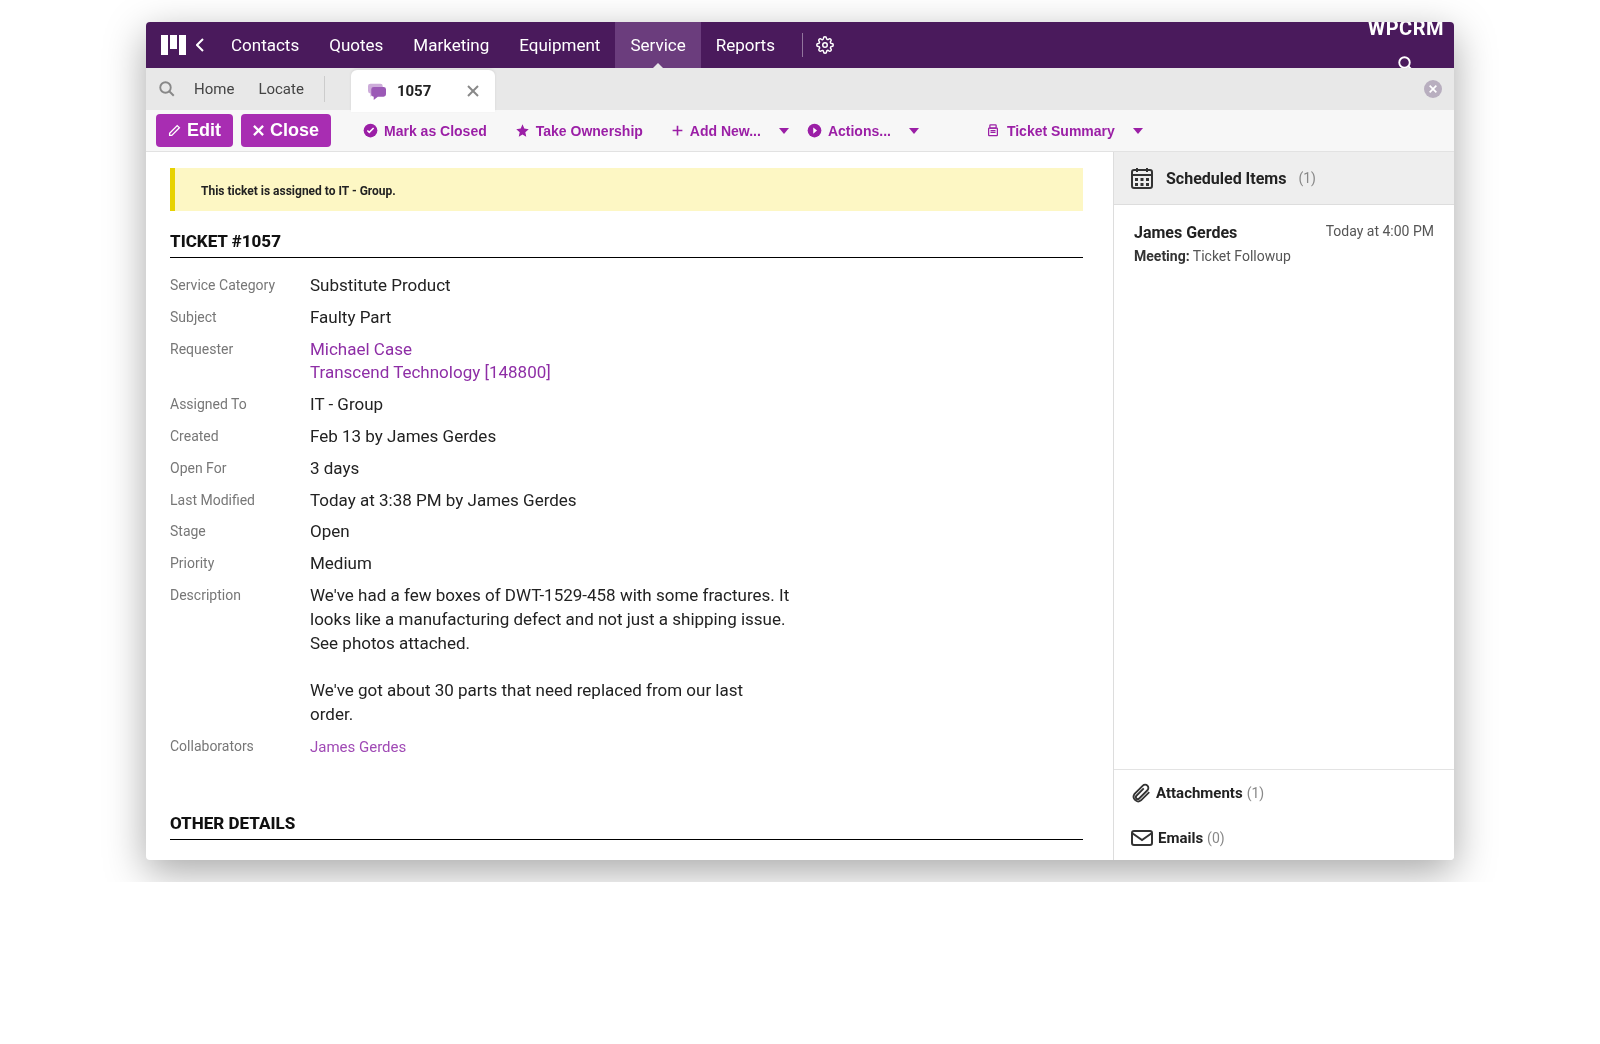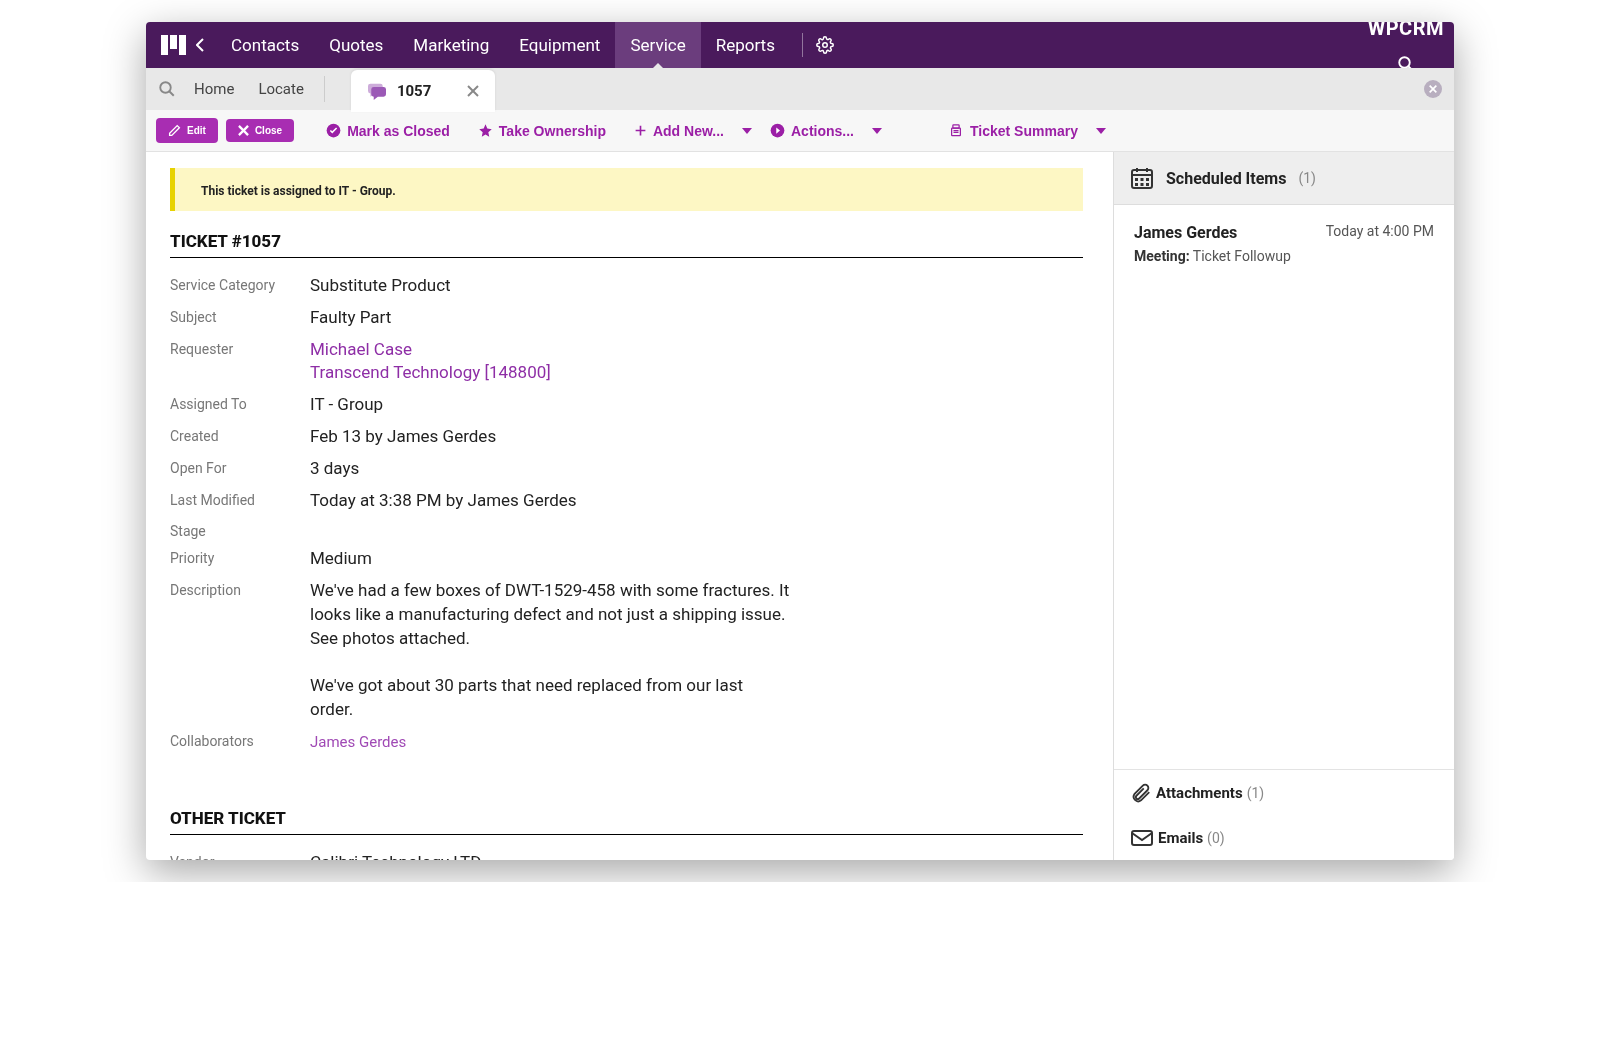--- a/index.html
+++ b/index.html
@@ -19,21 +19,21 @@
 .tabstrip { height: 42px; background: #e8e8e8; display:flex; align-items:center; padding-left:12px; position:relative; }
 .tabstrip .search-ico { color:#777; margin-right:6px; }
 .tabstrip .sub-link { color:#444; font-size:15px; margin:0 12px; cursor:pointer; }
 .tabstrip .tab-divider { width:1px; height:26px; background:#ccc; margin:0 8px; }
 .tab { background:#fff; height:42px; display:flex; align-items:center; padding:0 16px; border-radius:6px 6px 0 0; margin-top:4px; margin-left:18px; box-shadow: 0 -1px 3px rgba(0,0,0,0.08); }
 .tab .tab-ico { color:#9b59b6; margin-right:10px; }
 .tab .tab-label { font-weight:700; font-size:15px; color:#222; }
 .tab .tab-close { color:#888; margin-left:36px; cursor:pointer; }
 .tabstrip .close-all { position:absolute; right:12px; width:18px; height:18px; border-radius:50%; background:#b8aebf; color:#fff; display:flex; align-items:center; justify-content:center; font-size:11px; cursor:pointer; }
 .action-bar { height:42px; background:#f7f7f7; border-bottom:1px solid #e2e2e2; display:flex; align-items:center; padding:0 10px; gap:8px; }
-.btn-solid { background:#a82db2; color:#fff; border:none; border-radius:4px; padding:6px 12px; font-size:10px; font-weight:700; cursor:pointer; display:inline-flex; align-items:center; gap:6px; }
+.btn-solid { background:#a82db2; color:#fff; border:none; border-radius:4px; padding:6px 12px; font-size:18px; font-weight:700; cursor:pointer; display:inline-flex; align-items:center; gap:6px; }
 .btn-ghost { background:transparent; color:#9b1fa6; border:none; padding:6px 10px; font-size:14px; font-weight:700; cursor:pointer; display:inline-flex; align-items:center; gap:6px; }
 .btn-ghost .caret, .caret { color:#9b1fa6; cursor:pointer; }
 .action-spacer { width:6px; }
 .content-area { flex:1; display:flex; overflow:hidden; }
 .main-pane { flex:1; overflow-y:auto; padding:16px 30px 30px 24px; border-right:1px solid #ddd; }
 .notice { background:#fdf7c4; border-left:5px solid #e7d200; padding:12px 18px; margin-bottom:20px; }
 .notice-text { font-weight:700; font-size:12px; color:#222;margin-left:8px; }
 .section-title { font-weight:800; font-size:17px; color:#111; border-bottom:1px solid #000000; padding-bottom:6px; margin-bottom:12px; }
 .field-row { display:flex; padding:4px 0; }
 .field-label { width:140px; color:#777; font-size:14px; padding-top:3px; }
@@ -254,20 +254,21 @@
       <div class="field-row">
         <div class="field-label">Open For</div>
         <div class="field-value">3 days</div>
       </div>
       <div class="field-row">
         <div class="field-label">Last Modified</div>
         <div class="field-value">Today at 3:38 PM by James Gerdes</div>
       </div>
       <div class="field-row">
         <div class="field-label">Stage</div>
+        <div class="field-value">Open</div>
       </div>
       <div class="field-row">
         <div class="field-label">Priority</div>
         <div class="field-value">Medium</div>
       </div>
       <div class="field-row">
         <div class="field-label">Description</div>
         <div class="field-value" style="max-width:480px;">
           <span>We've had a few boxes of DWT-1529-458 with some fractures. It looks like a manufacturing defect and not just a shipping issue. See photos attached.</span>
           <br><br>
@@ -275,21 +276,21 @@
         </div>
       </div>
       <div class="field-row">
         <div class="field-label">Collaborators</div>
         <div class="field-value link-small">
           <a href="#">James Gerdes</a>
         </div>
       </div>
 
       <div class="other-details">
-        <div class="section-title">OTHER TICKET</div>
+        <div class="section-title">OTHER DETAILS</div>
         <div class="field-row">
           <div class="field-label">Vendor</div>
           <div class="field-value">Calibri Technology LTD.</div>
         </div>
 
       </div>
     </div>
 
     <div class="side-pane">
       <div class="side-section-hdr">

